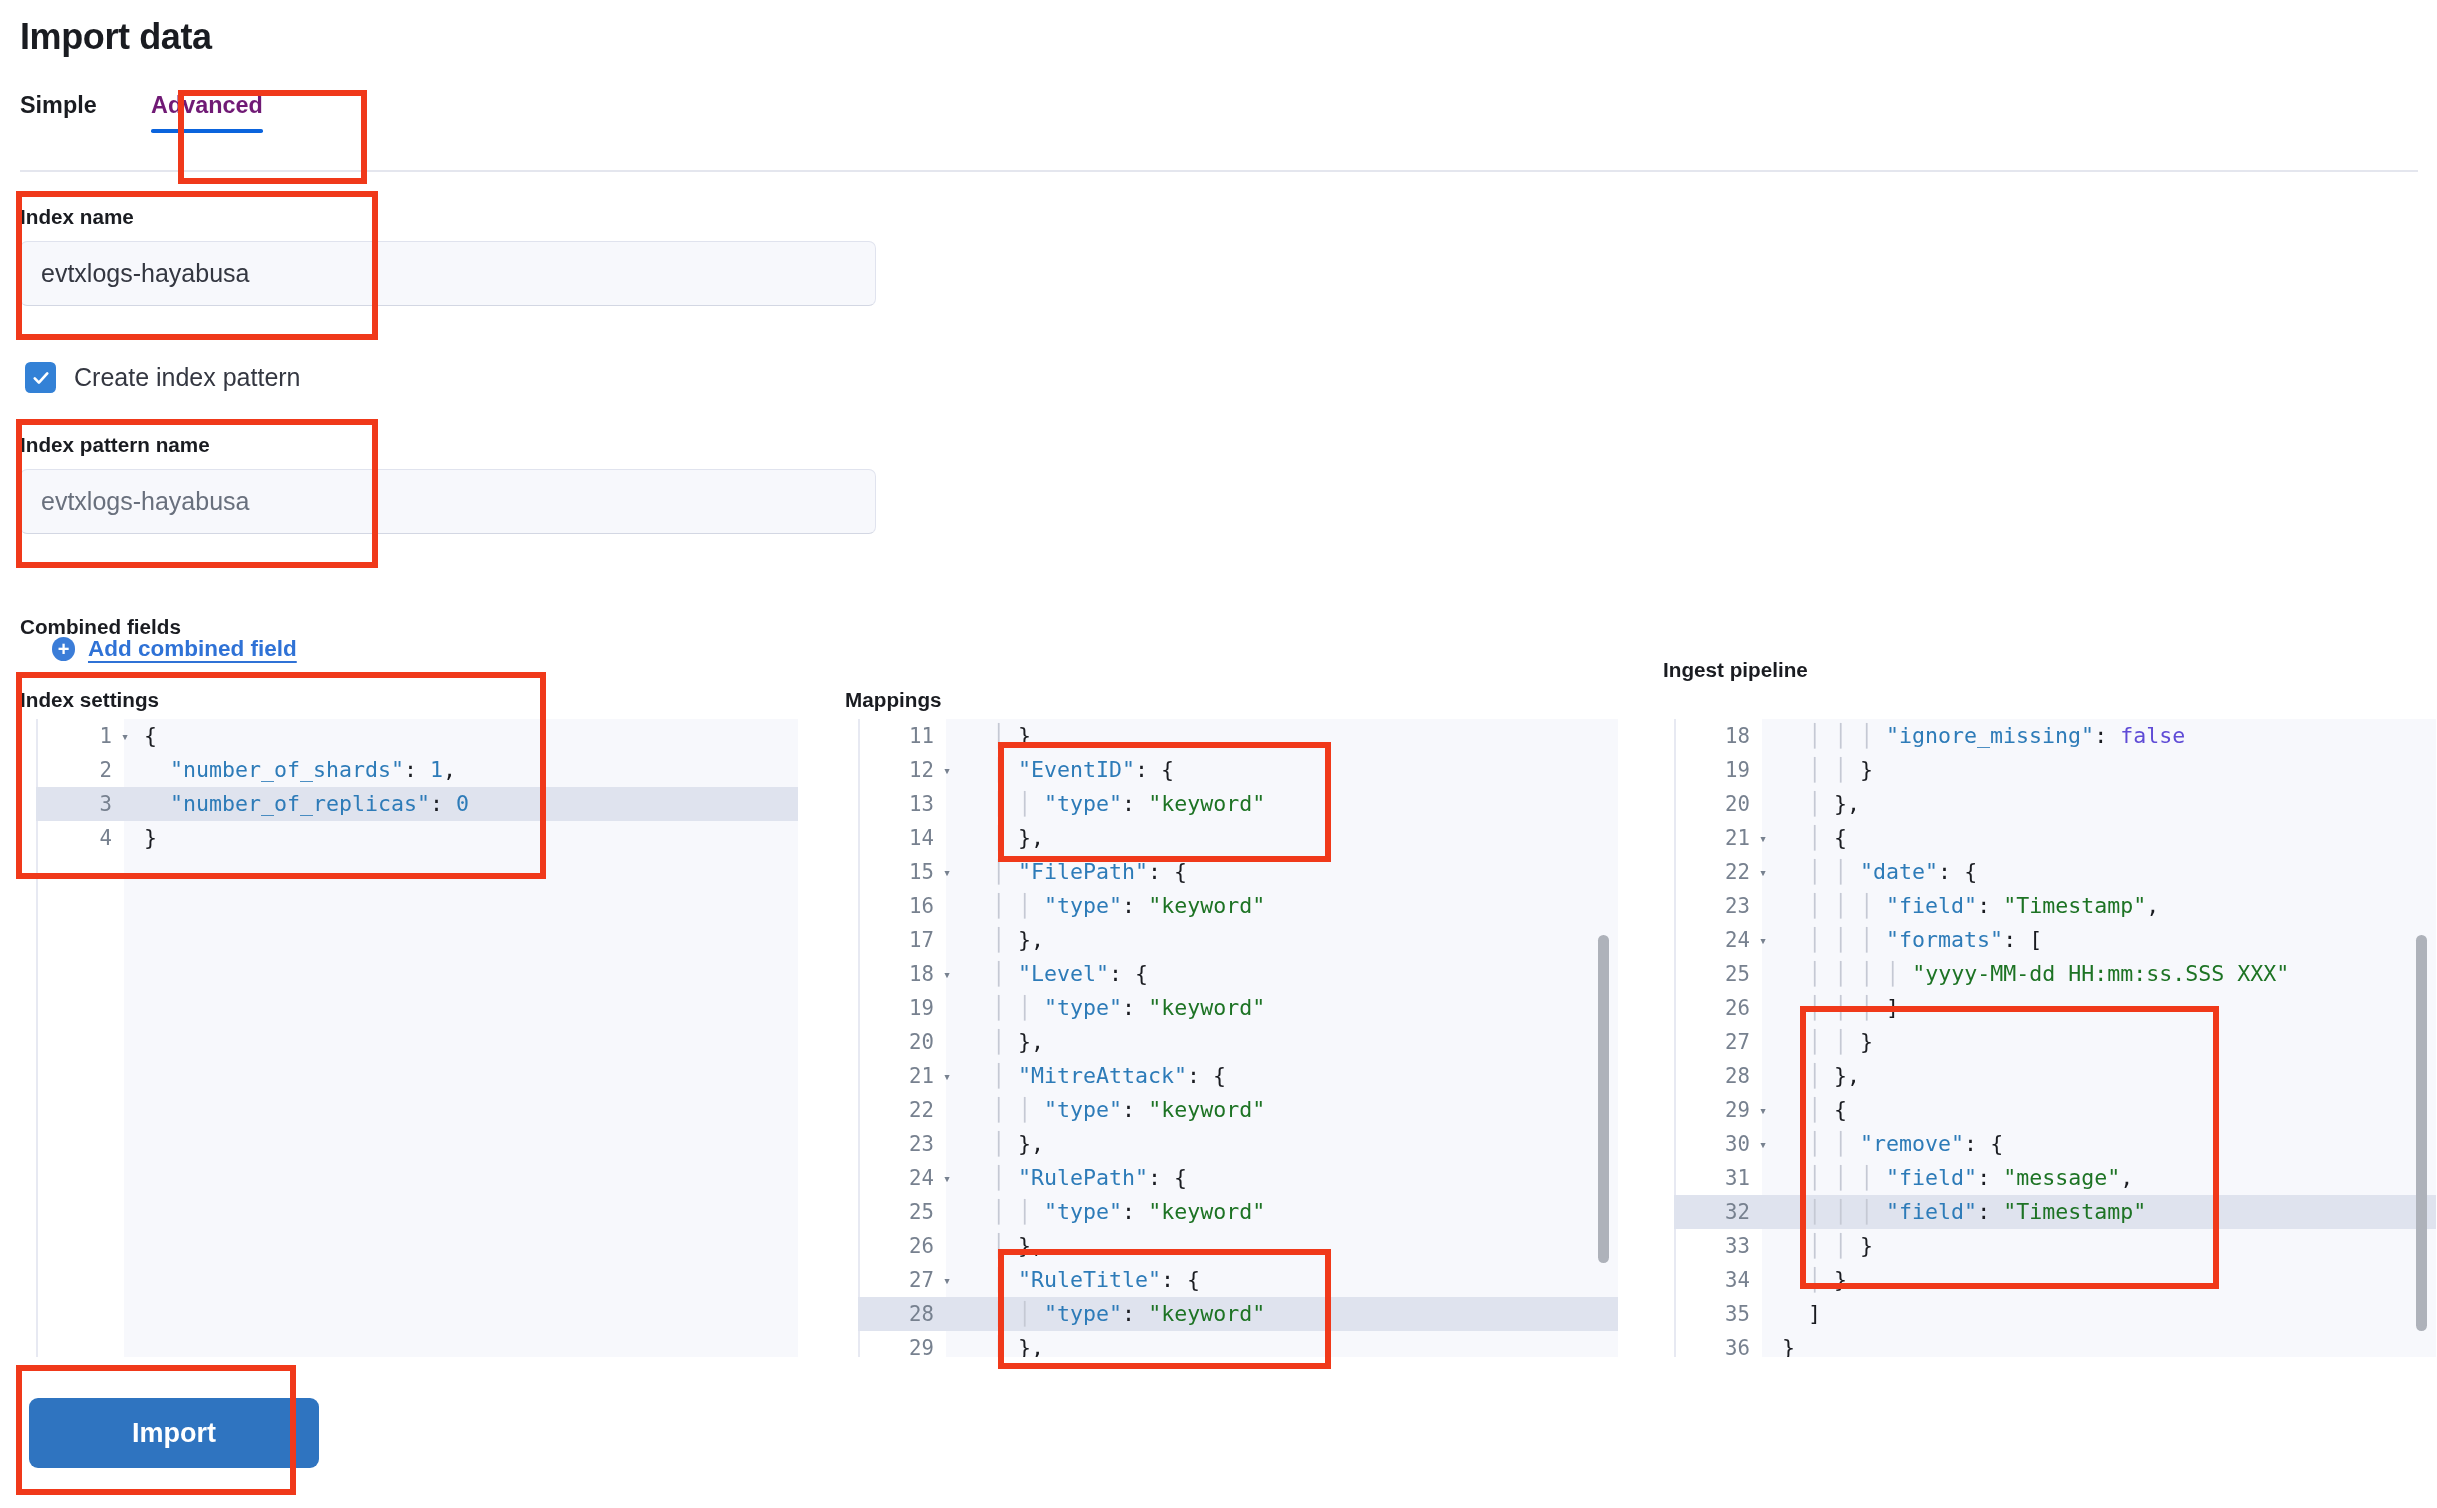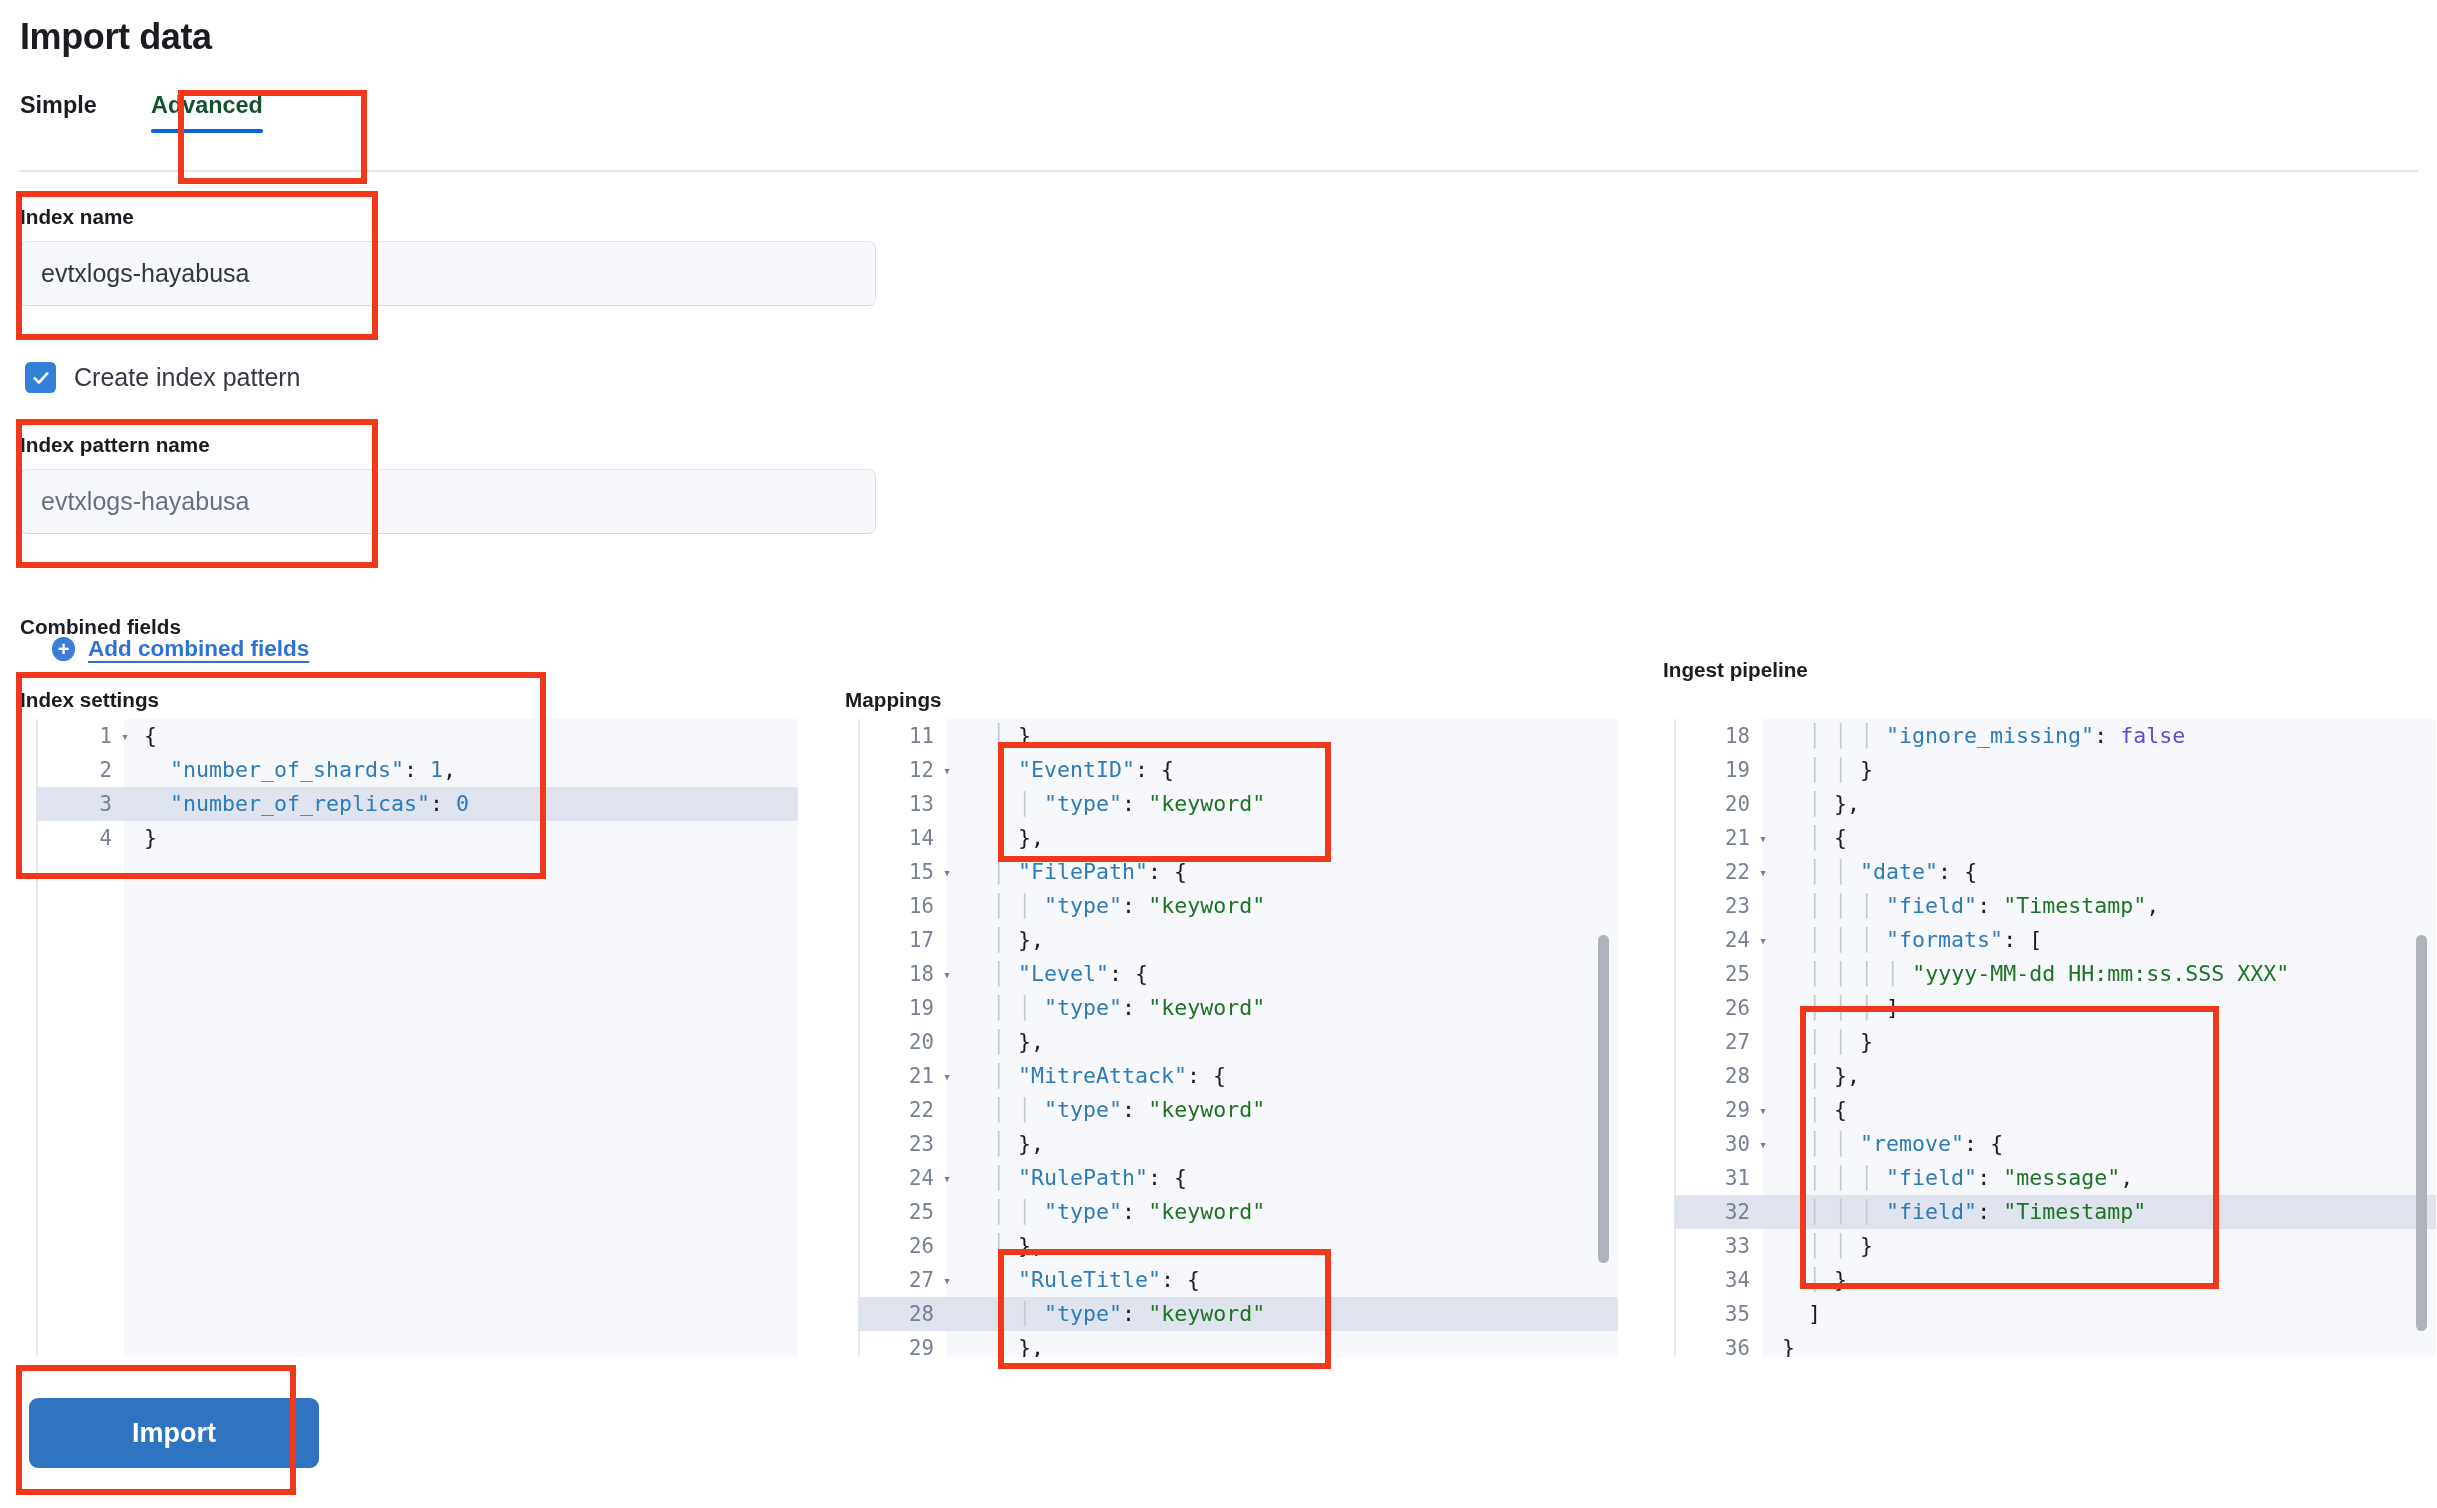--- a/index.html
+++ b/index.html
@@ -19,21 +19,21 @@
     font-size:36px; font-weight:700; color:#1a1c21;
     letter-spacing:-0.4px;
   }
 
   
   .tabs { position:absolute; left:20px; top:94px; display:flex; align-items:flex-end; }
   .tab {
     font-size:23.4px; font-weight:700; padding:0 23.4px 16px 0;
     color:#1a1c21; cursor:pointer; position:relative; line-height:1;
   }
-  .tab.t2 { padding-left:31px; padding-right:31px; color:#14532d; }
+  .tab.t2 { padding-left:31px; padding-right:31px; color:#701a75; }
   .tab.active::after {
     content:""; position:absolute; left:31px; right:31px; bottom:0;
     height:4.5px; background:#0b64dd; border-radius:1.8px;
   }
   .tab-rule {
     position:absolute; left:20px; top:170px; width:2398px; height:1.8px;
     background:#e4e6ee;
   }
 
   
@@ -155,21 +155,21 @@
   </div>
   <div class="cb-label">Create index pattern</div>
 </div>
 
 <div class="form-label" style="left:20px; top:433px;">Index pattern name</div>
 <div class="text-input placeholder" style="left:20px; top:469px; width:856px; height:65px;">evtxlogs-hayabusa</div>
 
 <div class="form-label" style="left:20px; top:575px;margin-top:40px;">Combined fields</div>
 <div class="link-row">
   <span class="plus-icon">+</span>
-  <span class="link-text">Add combined fields</span>
+  <span class="link-text">Add combined field</span>
 </div>
 
 <div class="editor-heading" style="left:20px; top:688px;">Index settings</div>
 <div class="editor-heading" style="left:845px; top:688px;">Mappings</div>
 <div class="editor-heading" style="left:1663px; top:658px;">Ingest pipeline</div>
 
 <div class="editor" id="ed-index-settings" style="left:36px; top:719px; width:762px; height:638px;">
   <div class="gutter-bg"></div>
   <div class="gutter-border"></div>
   <div class="rows">

